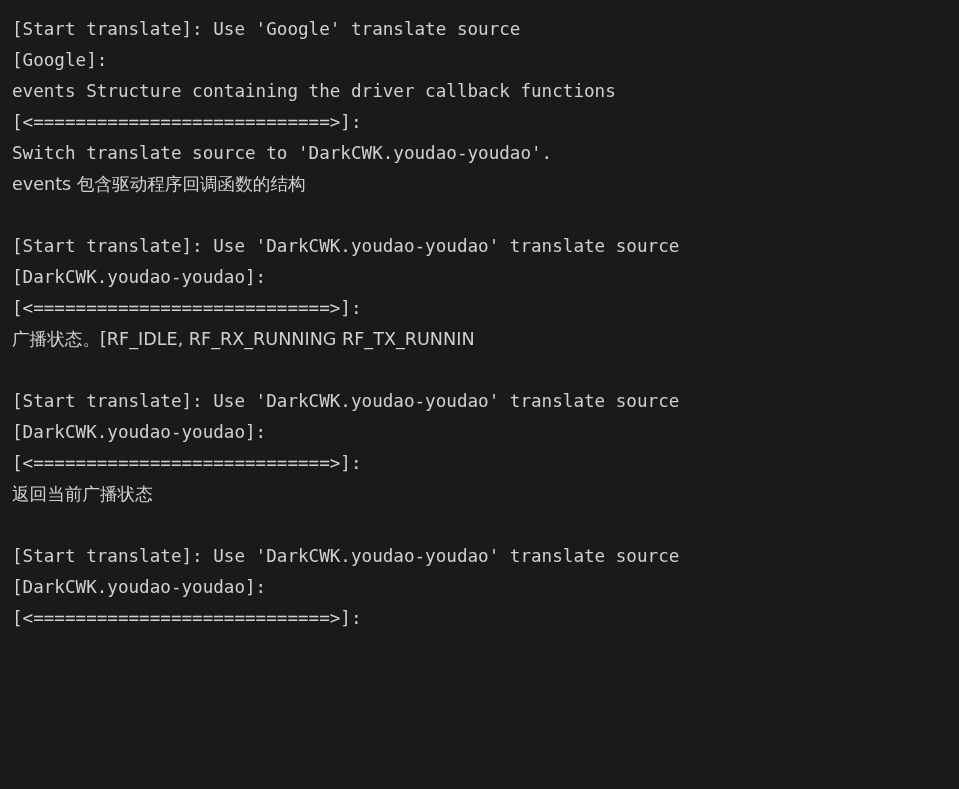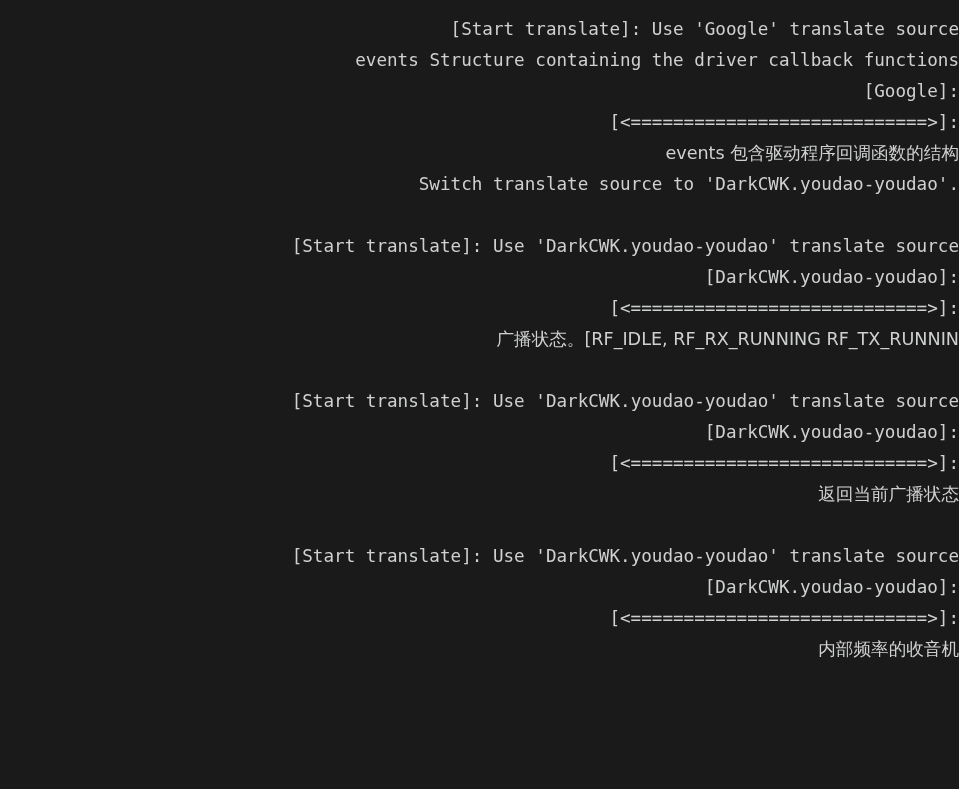--- a/index.html
+++ b/index.html
@@ -21,27 +21,26 @@
     height: 789px;
     background: #1a1a1a;
     box-sizing: border-box;
     padding: 14px 0 0 0;
   }
 
   .log-line {
     position: relative;
     height: 31px;
     line-height: 31px;
-    padding-left: 3px;
+    padding-left: 12px;
     font-size: 17.6px;
     letter-spacing: 0px;
     color: #cfd0d0;
     white-space: pre;
     font-family: "DejaVu Sans Mono", "Liberation Mono", monospace;
-    text-align: right;
     -webkit-font-smoothing: antialiased;
   }
 
   
   .log-line.cjk {
     font-family: "DejaVu Sans", "Liberation Sans", sans-serif;
     font-size: 17.6px;
   }
 
   .log-line.blank {
@@ -57,33 +56,32 @@
     bottom: 0;
     width: 1px;
     background: #3f4145;
   }
 </style>
 </head>
 <body>
 
 <div id="output-panel">
     <div class="log-line">[Start translate]: Use 'Google' translate source</div>
+    <div class="log-line">[Google]:</div>
     <div class="log-line">events Structure containing the driver callback functions</div>
-    <div class="log-line">[Google]:</div>
     <div class="log-line">[&lt;============================&gt;]:</div>
+    <div class="log-line">Switch translate source to 'DarkCWK.youdao-youdao'.</div>
     <div class="log-line cjk">events 包含驱动程序回调函数的结构</div>
-    <div class="log-line">Switch translate source to 'DarkCWK.youdao-youdao'.</div>
     <div class="log-line blank"></div>
     <div class="log-line">[Start translate]: Use 'DarkCWK.youdao-youdao' translate source</div>
     <div class="log-line">[DarkCWK.youdao-youdao]:</div>
     <div class="log-line">[&lt;============================&gt;]:</div>
     <div class="log-line cjk">广播状态。[RF_IDLE, RF_RX_RUNNING RF_TX_RUNNIN</div>
     <div class="log-line blank"></div>
     <div class="log-line">[Start translate]: Use 'DarkCWK.youdao-youdao' translate source</div>
     <div class="log-line">[DarkCWK.youdao-youdao]:</div>
     <div class="log-line">[&lt;============================&gt;]:</div>
     <div class="log-line cjk">返回当前广播状态</div>
     <div class="log-line blank"></div>
     <div class="log-line">[Start translate]: Use 'DarkCWK.youdao-youdao' translate source</div>
     <div class="log-line">[DarkCWK.youdao-youdao]:</div>
     <div class="log-line">[&lt;============================&gt;]:</div>
-    <div class="log-line cjk">内部频率的收音机</div>
   </div>
 
 </body></html>

